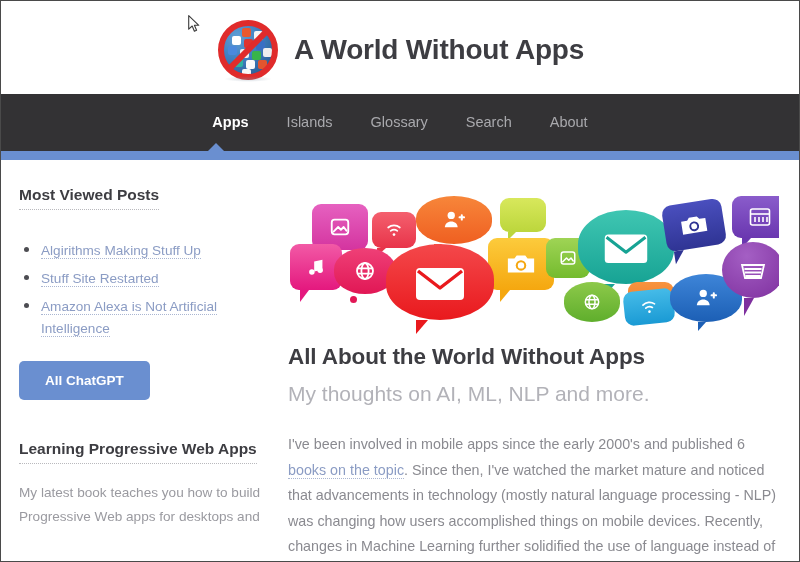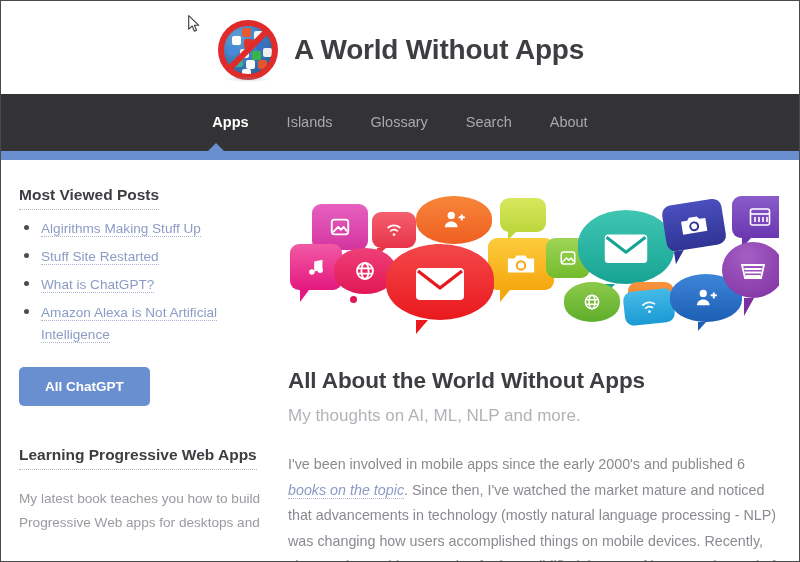--- a/index.html
+++ b/index.html
@@ -133,21 +133,21 @@
   .widget-title {
     font-size: 15.5px;
     font-weight: bold;
     color: #3d3d42;
     border-bottom: 1px dotted #b9b9bd;
     padding-bottom: 5px;
     display: inline-block;
   }
   #most-viewed-list {
     list-style: none;
-    margin-top: 7px;
+    margin-top: 29px;
   }
   #most-viewed-list li {
     position: relative;
     padding-left: 22px;
     margin-bottom: 6px;
     line-height: 21px;
   }
   #most-viewed-list li::before {
     content: "";
     position: absolute;
@@ -203,43 +203,42 @@
     position: absolute;
     width: 0; height: 0;
     border-style: solid;
   }
   .cloudy { border-radius: 50% / 46%; }
   .ic { color: #fff; }
   .ic svg { display: block; }
 
   
   #post-title {
-    margin-top: 32px;
+    margin-top: 8px;
     font-size: 22.5px;
     font-weight: bold;
     color: #3d3d42;
     letter-spacing: -0.1px;
   }
   #post-subtitle {
     margin-top: 12px;
-    font-size: 17px;
+    font-size: 21px;
     color: #b2b2b8;
   }
   #post-body {
     margin-top: 26px;
     font-size: 14.3px;
     line-height: 25.5px;
     color: #8a8a90;
   }
   .body-link {
     color: #8b9cc4;
     text-decoration: none;
     border-bottom: 1px dotted #aab6d2;
     cursor: pointer;
-    font-style: italic;
   }
 
   
   #mouse-cursor {
     position: absolute;
     left: 187px; top: 14px;
     width: 12px; height: 19px;
     pointer-events: none;
     z-index: 99;
   }
@@ -284,21 +283,20 @@
 
   <div id="page-body">
 
     <aside id="sidebar">
 
       <section>
         <div class="widget-title">Most Viewed Posts</div>
         <ul id="most-viewed-list">
           <li><a class="side-link">Algirithms Making Stuff Up</a></li>
           <li><a class="side-link">Stuff Site Restarted</a></li>
-          <li><a class="side-link">What is ChatGPT?</a></li>
           <li><a class="side-link">Amazon Alexa is Not Artificial Intelligence</a></li>
         </ul>
         <button id="all-articles-button">All ChatGPT</button>
       </section>
 
       <section id="pwa-widget">
         <div class="widget-title">Learning Progressive Web Apps</div>
         <div id="pwa-text">My latest book teaches you how to build Progressive Web apps for desktops and</div>
       </section>
 

